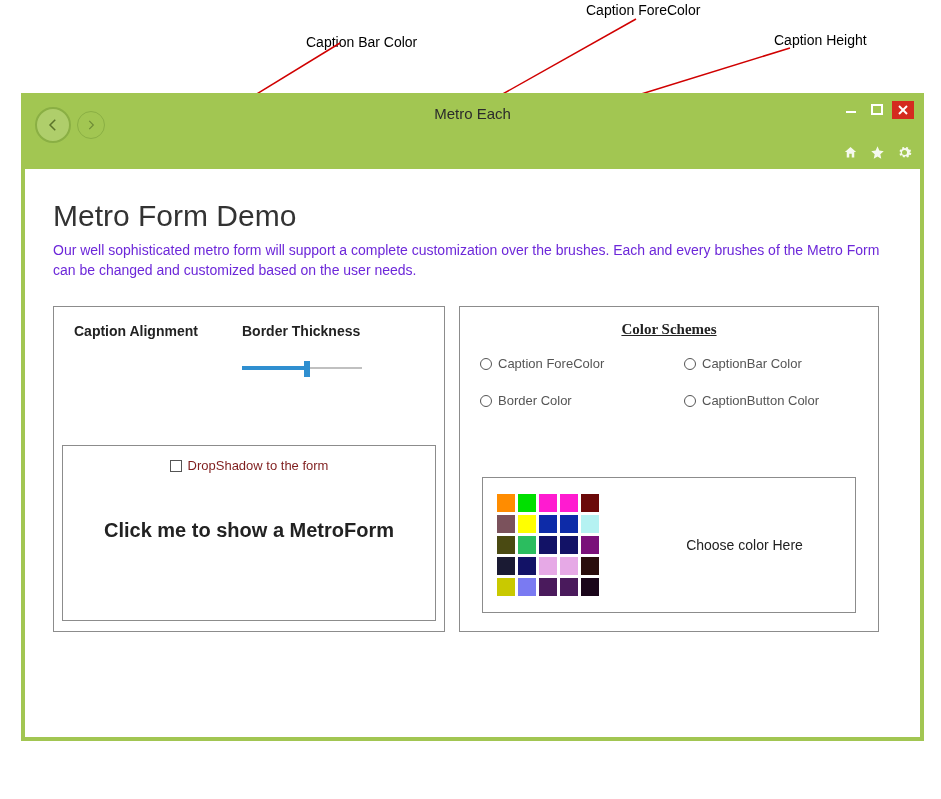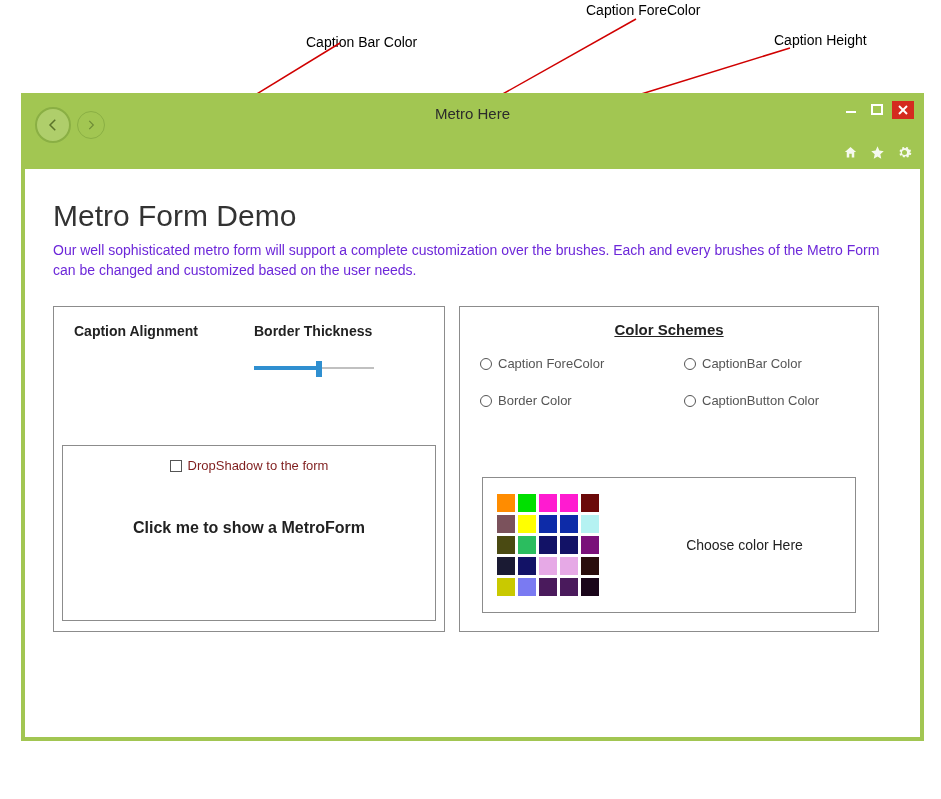--- a/index.html
+++ b/index.html
@@ -139,21 +139,21 @@
 
   .group-label {
     font-weight: bold;
     font-size: 14px;
     color: #222;
   }
 
   
   .left-top {
     display: flex;
-    gap: 30px;
+    gap: 18px;
     padding: 2px 6px 8px 6px;
   }
   .caption-align { width: 150px; }
   .radio-list {
     margin-top: 8px;
     padding-left: 12px;
   }
   .radio-item {
     display: flex;
     align-items: center;
@@ -221,33 +221,34 @@
     color: #7f1d1d;
   }
   .chk-box {
     width: 12px;
     height: 12px;
     border: 1.5px solid #555;
     display: inline-block;
   }
   .click-text {
     font-weight: bold;
-    font-size: 16px;
+    font-size: 20px;
     color: #222;
     margin-top: 46px;
   }
 
   
   .schemes-title {
     text-align: center;
     font-weight: bold;
     text-decoration: underline;
     font-size: 15px;
     color: #222;
     margin-bottom: 18px;
+    font-family: Liberation Serif, serif;
   }
   .scheme-options {
     display: grid;
     grid-template-columns: 1fr 1fr;
     row-gap: 22px;
     column-gap: 30px;
     padding: 0 6px;
     font-size: 13px;
     color: #555;
   }
@@ -308,21 +309,21 @@
     <div class="nav-btn back">
       <svg width="18" height="18" viewBox="0 0 24 24" fill="none" stroke="#5a732a" stroke-width="2">
           <path d="M15 5l-7 7 7 7"></path>
         </svg>
     </div>
     <div class="nav-btn fwd">
       <svg width="14" height="14" viewBox="0 0 24 24" fill="none" stroke="#6e8b36" stroke-width="2">
           <path d="M9 5l7 7-7 7"></path>
         </svg>
     </div>
-    <div class="caption-title">Metro Here</div>
+    <div class="caption-title">Metro Each</div>
     <div class="sys-buttons">
       <div class="sys-btn">
         <svg width="14" height="14" viewBox="0 0 14 14">
             <line x1="2" y1="9" x2="12" y2="9" stroke="#fff" stroke-width="2"></line>
           </svg>
       </div>
       <div class="sys-btn">
         <svg width="14" height="14" viewBox="0 0 14 14">
             <rect x="2" y="2" width="10" height="9" fill="none" stroke="#fff" stroke-width="2"></rect>
           </svg>

